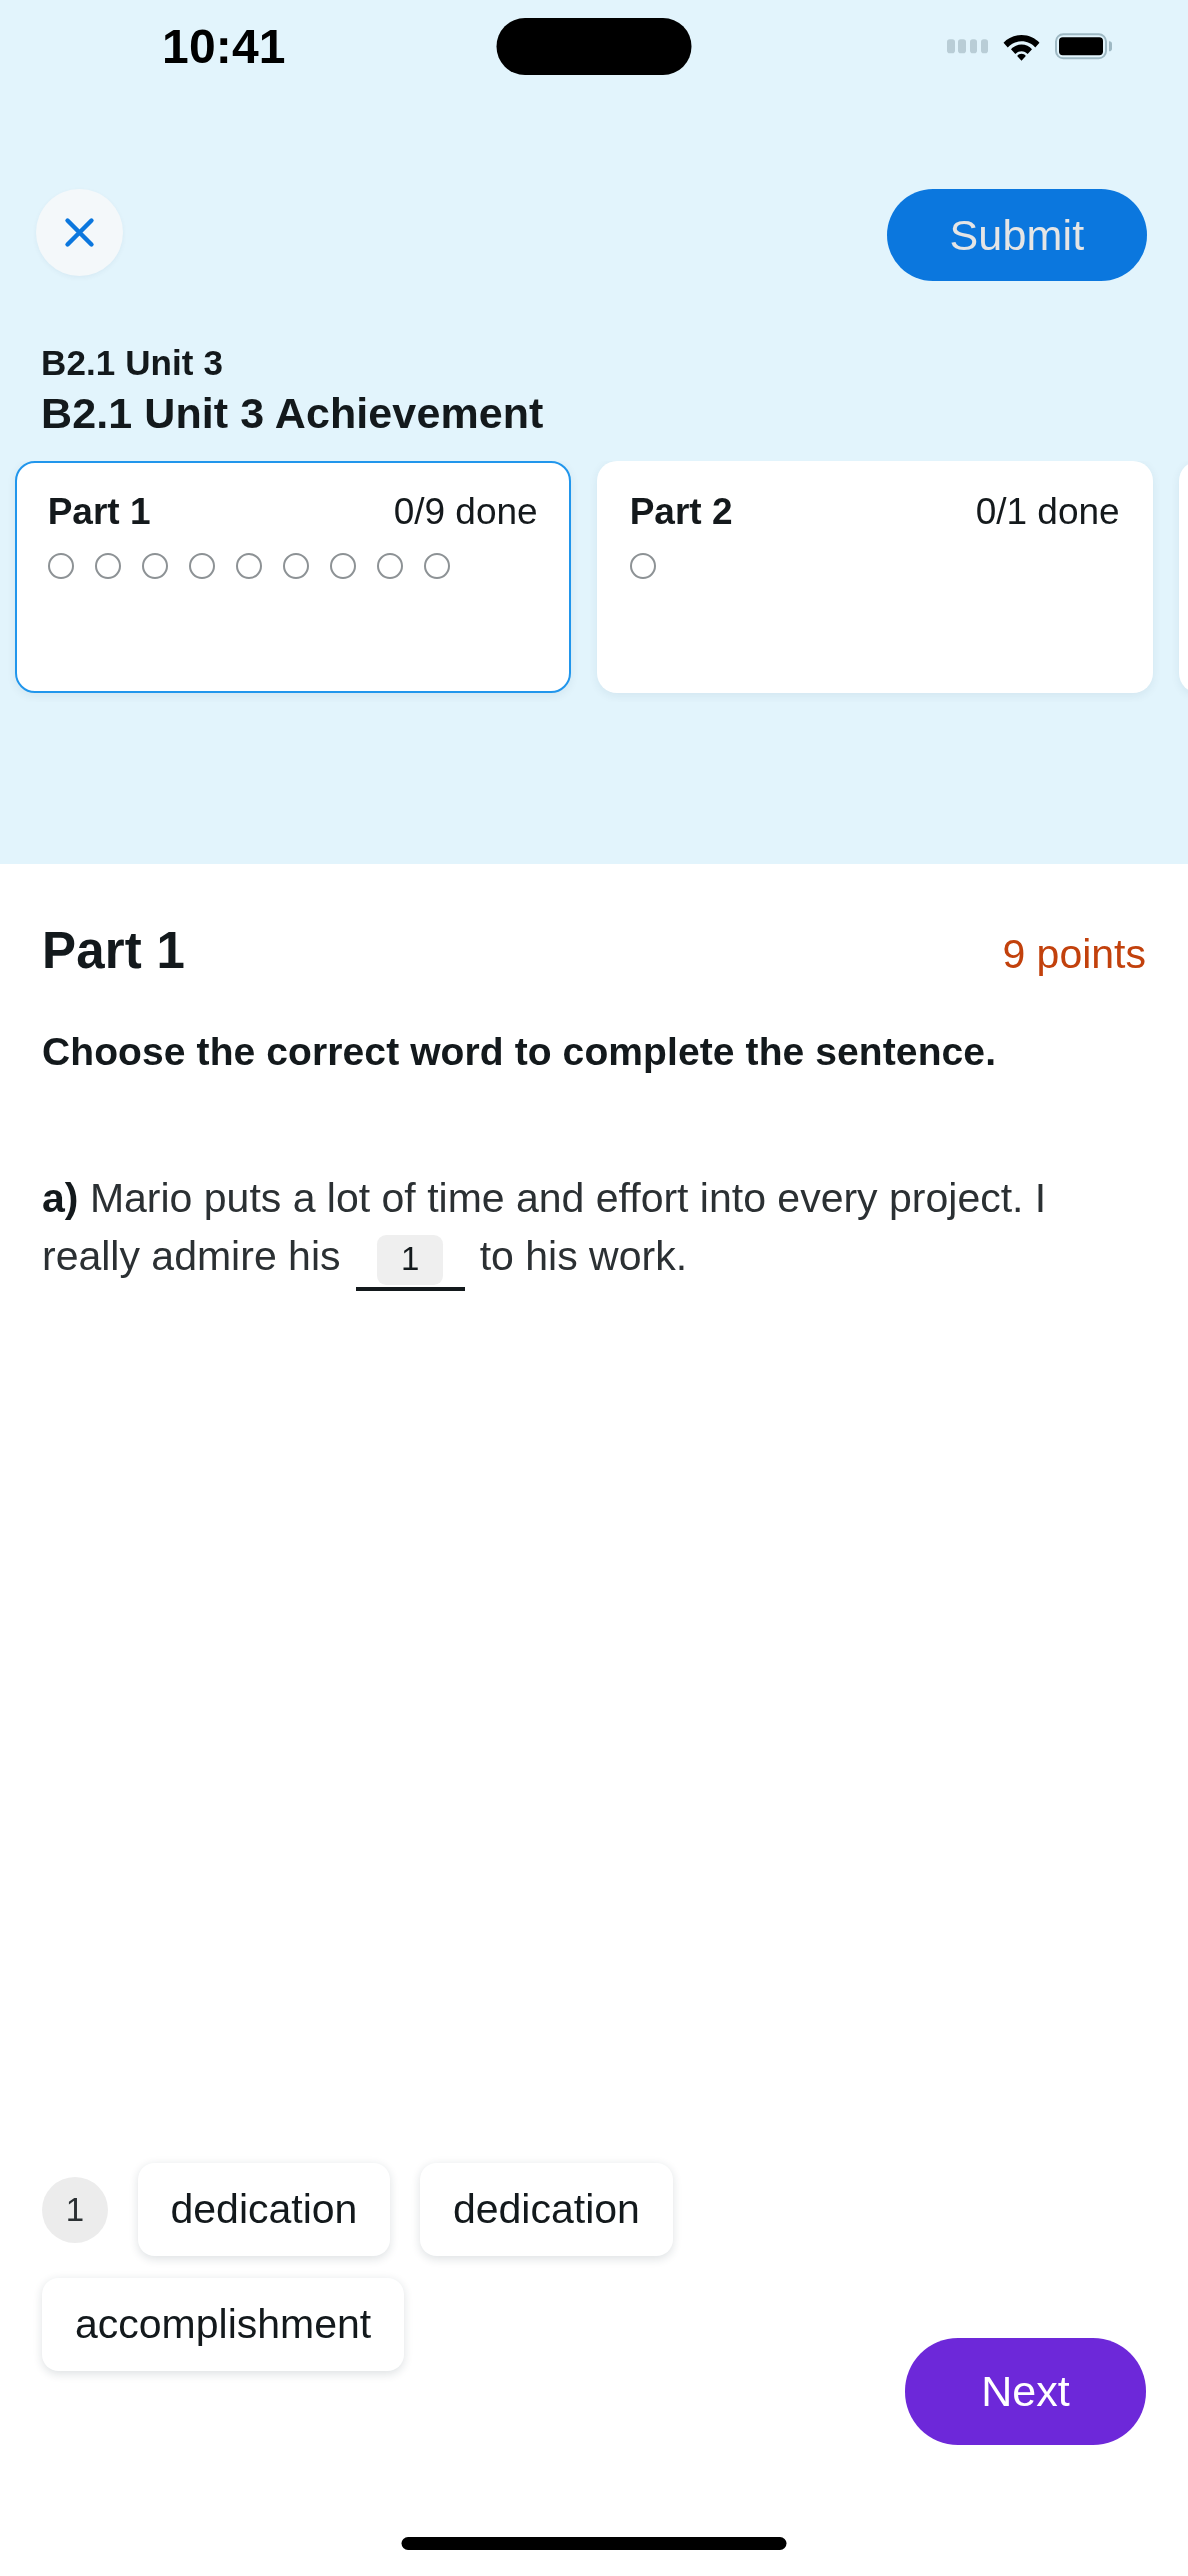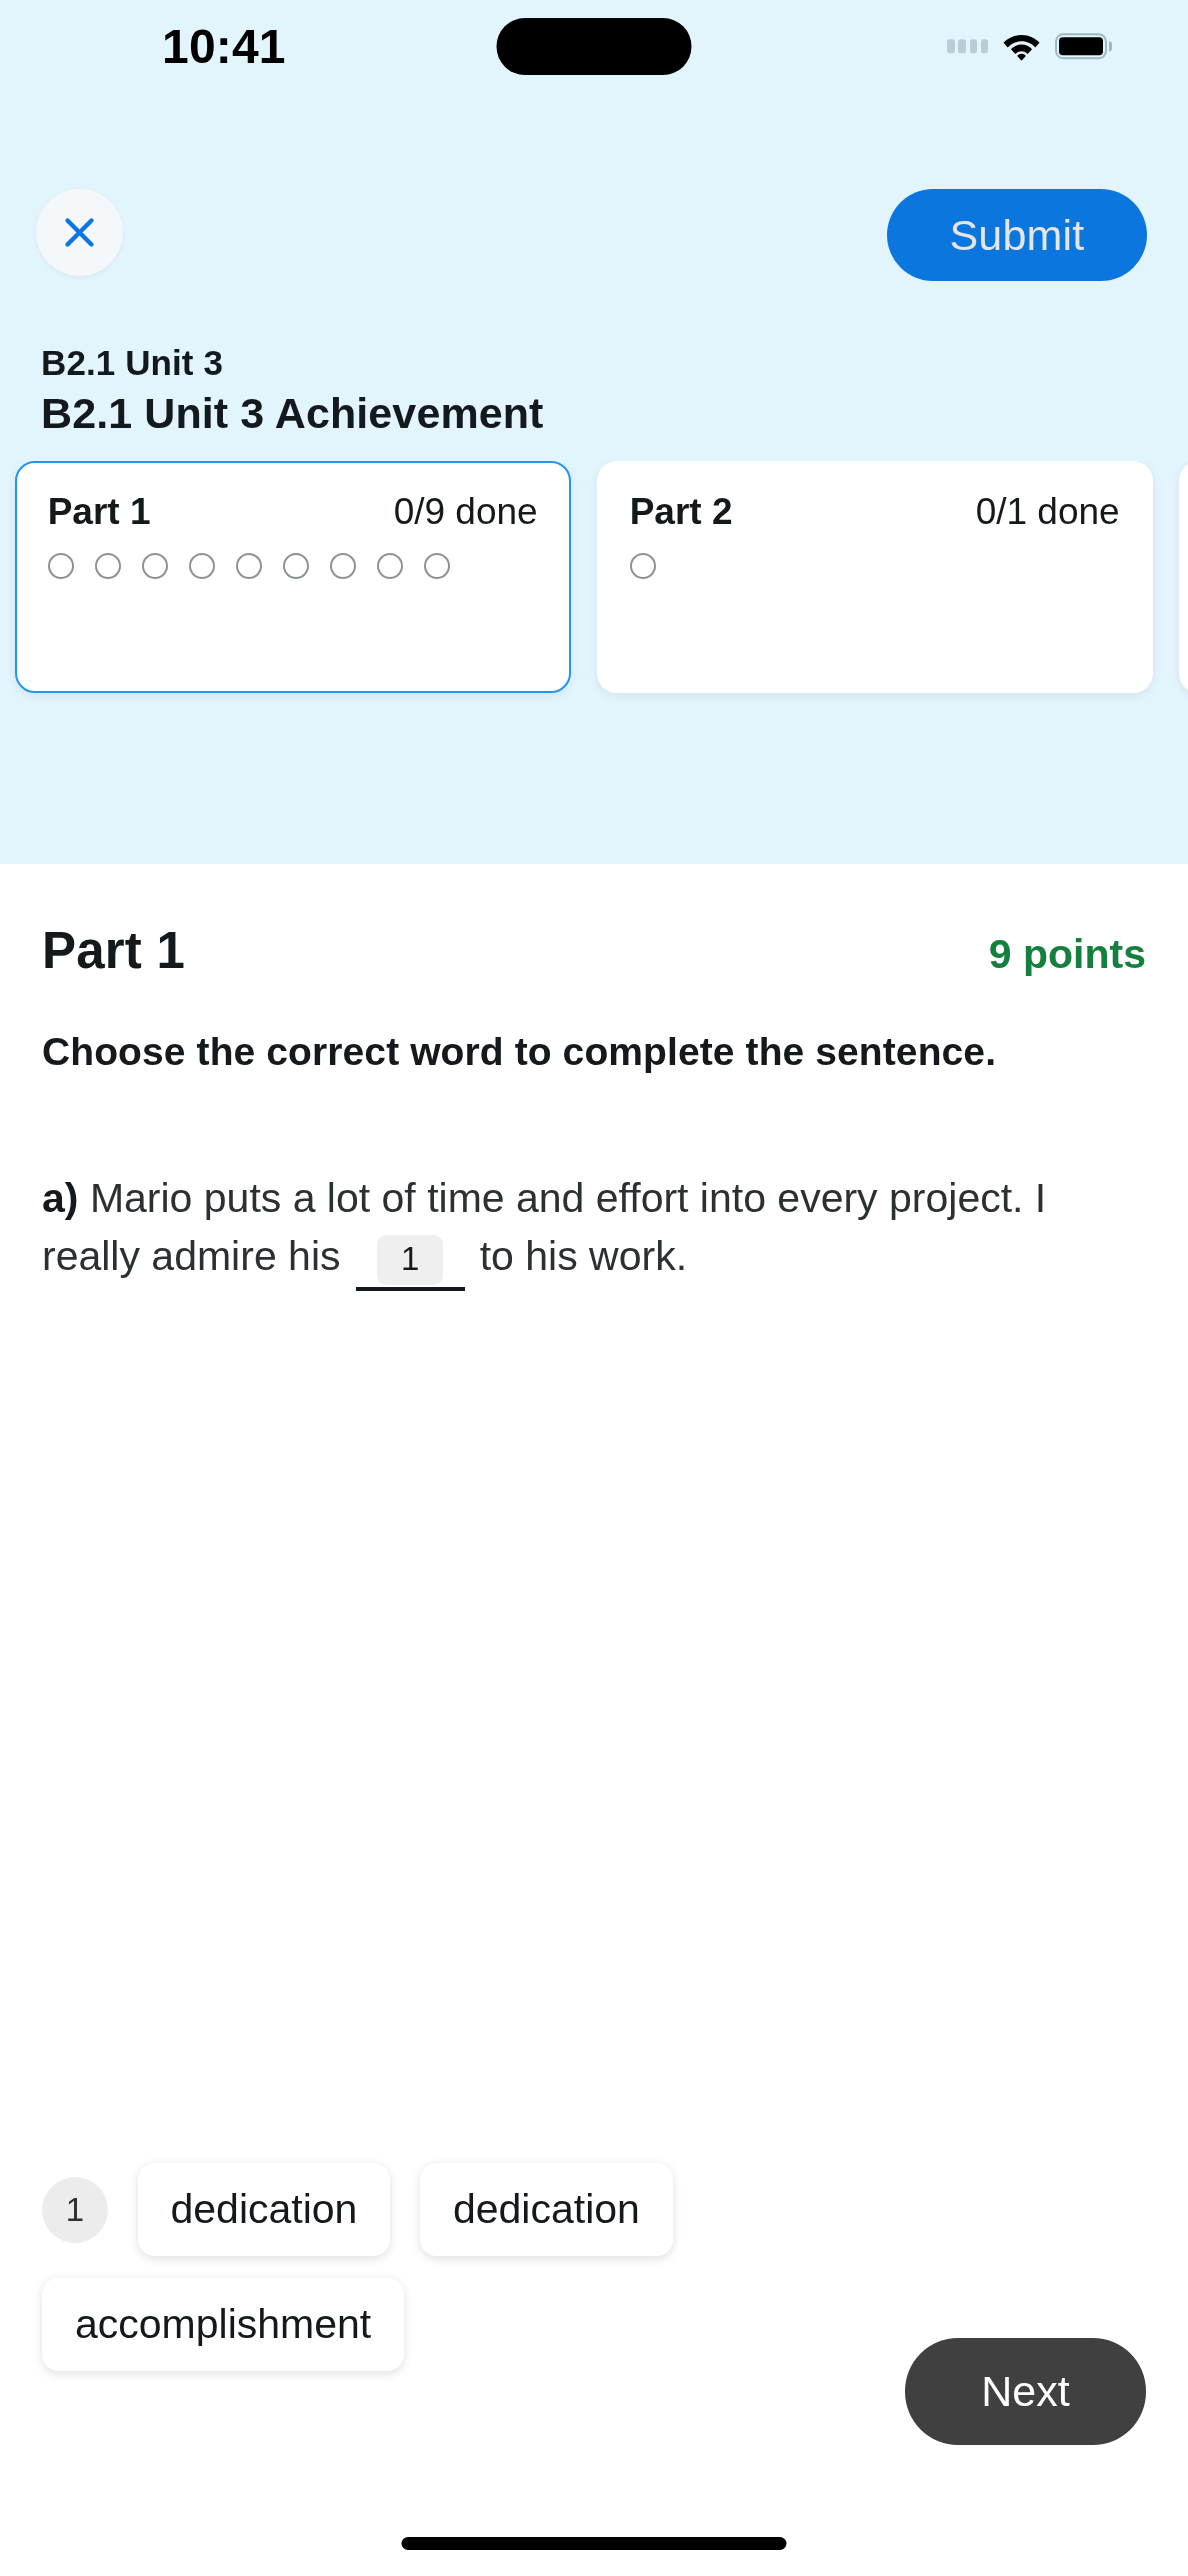--- a/index.html
+++ b/index.html
@@ -232,22 +232,22 @@
     align-items: baseline;
   }
   .part-head-title {
     font-size: 51px;
     font-weight: 700;
     color: #13191c;
     letter-spacing: 0.2px;
   }
   .part-head-points {
     font-size: 41px;
-    font-weight: 700;
-    color: #15803d;
+    font-weight: 400;
+    color: #c2410c;
   }
 
   .instruction {
     position: absolute;
     left: 42px; right: 42px;
     top: 166px;
     font-size: 39px;
     font-weight: 700;
     color: #13191c;
     letter-spacing: 0.1px;
@@ -328,21 +328,21 @@
   }
 
   
   .next-btn {
     position: absolute;
     right: 42px;
     bottom: 131px;
     min-width: 241px;
     height: 107px;
     border-radius: 53px;
-    background: #404040;
+    background: #6d28d9;
     border: none;
     color: #ffffff;
     font-size: 43px;
     font-family: "Liberation Sans", sans-serif;
     display: flex;
     align-items: center;
     justify-content: center;
     cursor: pointer;
     padding: 4px 41px;
   }

